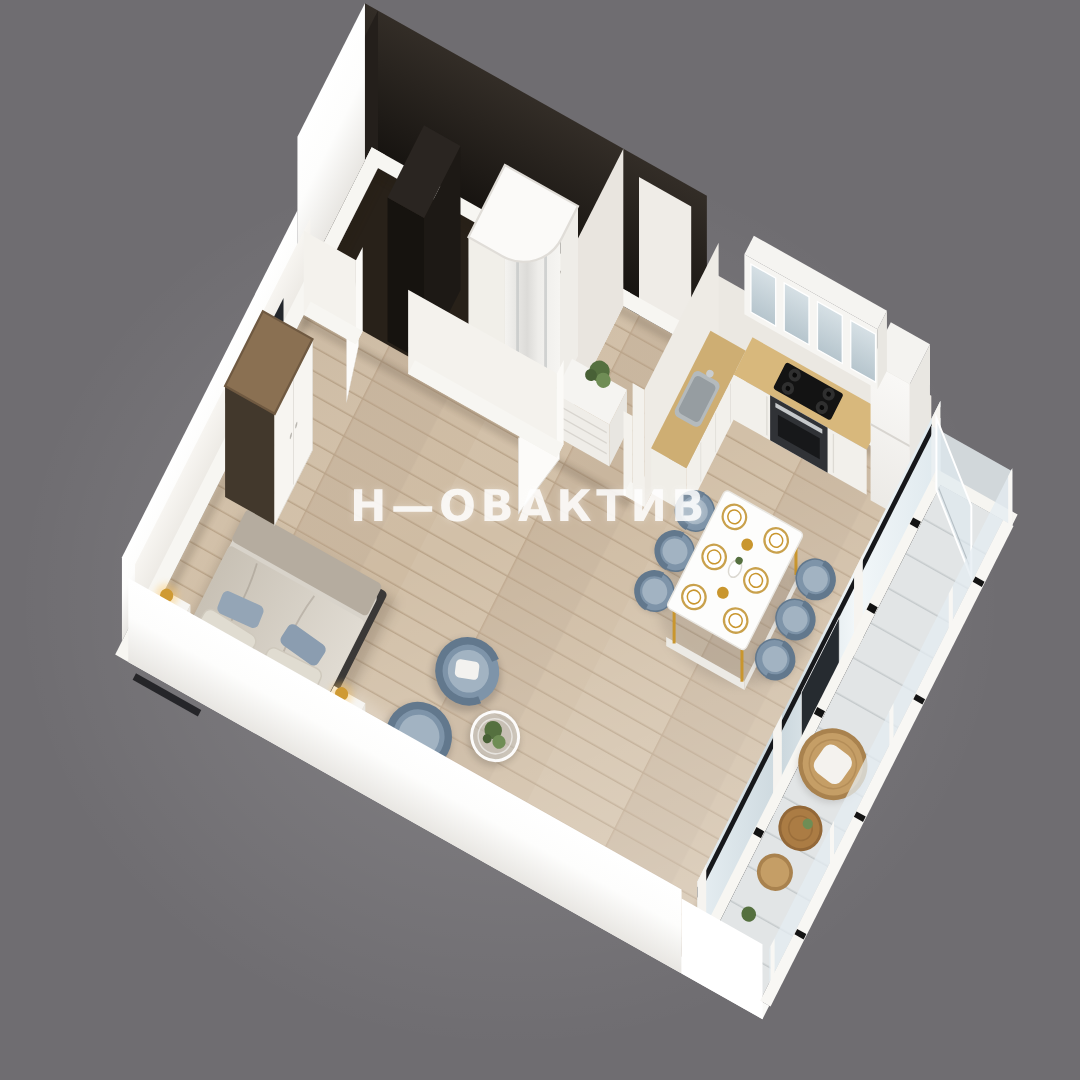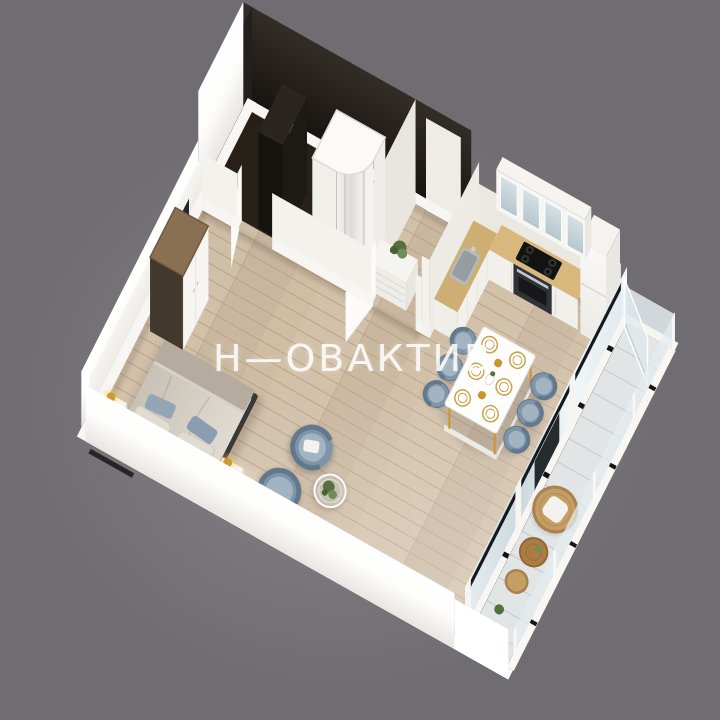--- a/index.html
+++ b/index.html
@@ -1,20 +1,20 @@
 <!DOCTYPE html>
 <html><head>
 <meta charset="utf-8">
 <style>
   html,body{margin:0;padding:0;background:#6f6d71;}
   .stage{position:relative;width:720px;height:720px;overflow:hidden;
          font-family:"DejaVu Sans","Liberation Sans",sans-serif;}
   .stage svg{position:absolute;left:0;top:0;}
-  .watermark{position:absolute;left:353px;top:336px;transform:translateX(-50%);
-    font-size:38px;font-weight:normal;letter-spacing:3px;white-space:nowrap;
+  .watermark{position:absolute;left:353px;top:320px;transform:translateX(-50%);
+    font-size:29px;font-weight:bold;letter-spacing:3px;white-space:nowrap;
     text-shadow:0 0 5px rgba(255,255,255,0.35);user-select:none;}
 </style>
 </head>
 <body>
 
 <div class="stage" style="background: rgb(111, 109, 113);">
   <svg id="scene-svg" width="720" height="720" viewBox="0 0 720 720">
       <defs>
         <linearGradient id="darkFace" x1="0" y1="0" x2="0" y2="1">
           <stop offset="0" stop-color="#14110e" stop-opacity="1"></stop>

